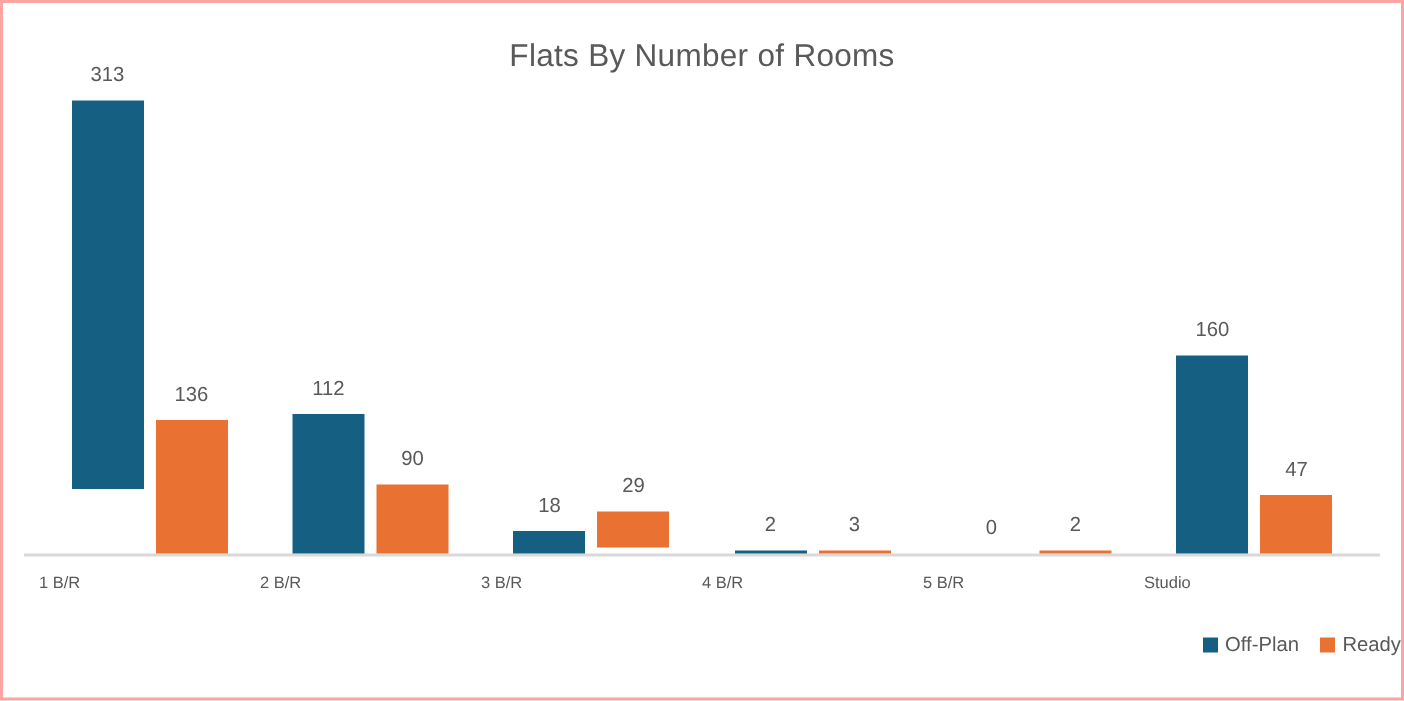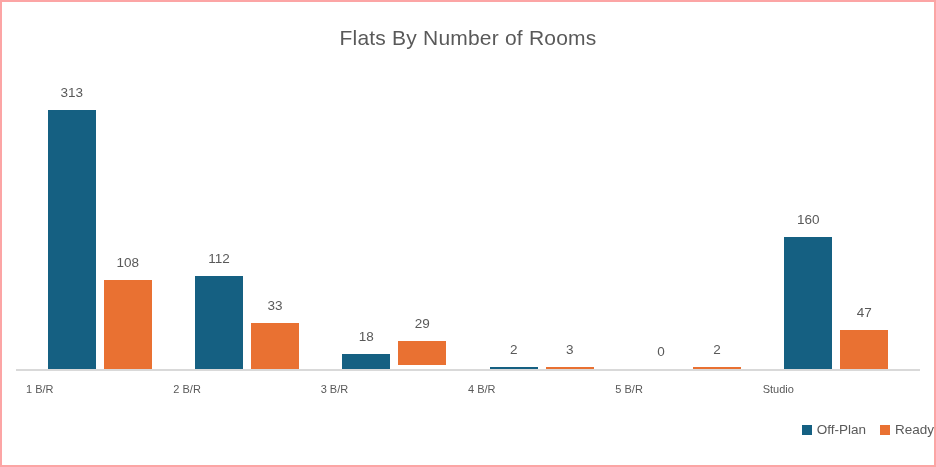--- a/index.html
+++ b/index.html
@@ -93,36 +93,36 @@
   }
 </style>
 </head>
 <body>
 
 <div class="frame">
   <div class="chart-title">Flats By Number of Rooms</div>
 
   <div class="plot" id="plot">
       <div class="group">
-        <div class="bar-wrap" style="height: 259px; text-align: center;">
+        <div class="bar-wrap" style="height: 302px; text-align: center;">
           <div class="bar-label">313</div>
           <div class="bar" style="height: 259px; background: rgb(21, 96, 130);"></div>
         </div>
         <div class="bar-wrap" style="height: 89px;">
-          <div class="bar-label">108</div>
+          <div class="bar-label">136</div>
           <div class="bar" style="height: 89px; background: rgb(233, 113, 50);"></div>
         </div>
       </div>
       <div class="group">
         <div class="bar-wrap" style="height: 93px;">
           <div class="bar-label">112</div>
           <div class="bar" style="height: 93px; background: rgb(21, 96, 130);"></div>
         </div>
         <div class="bar-wrap" style="height: 46px;">
-          <div class="bar-label">33</div>
+          <div class="bar-label">90</div>
           <div class="bar" style="height: 46px; background: rgb(233, 113, 50);"></div>
         </div>
       </div>
       <div class="group">
         <div class="bar-wrap" style="height: 15px;">
           <div class="bar-label">18</div>
           <div class="bar" style="height: 15px; background: rgb(21, 96, 130);"></div>
         </div>
         <div class="bar-wrap" style="height: 28px;">
           <div class="bar-label">29</div>

